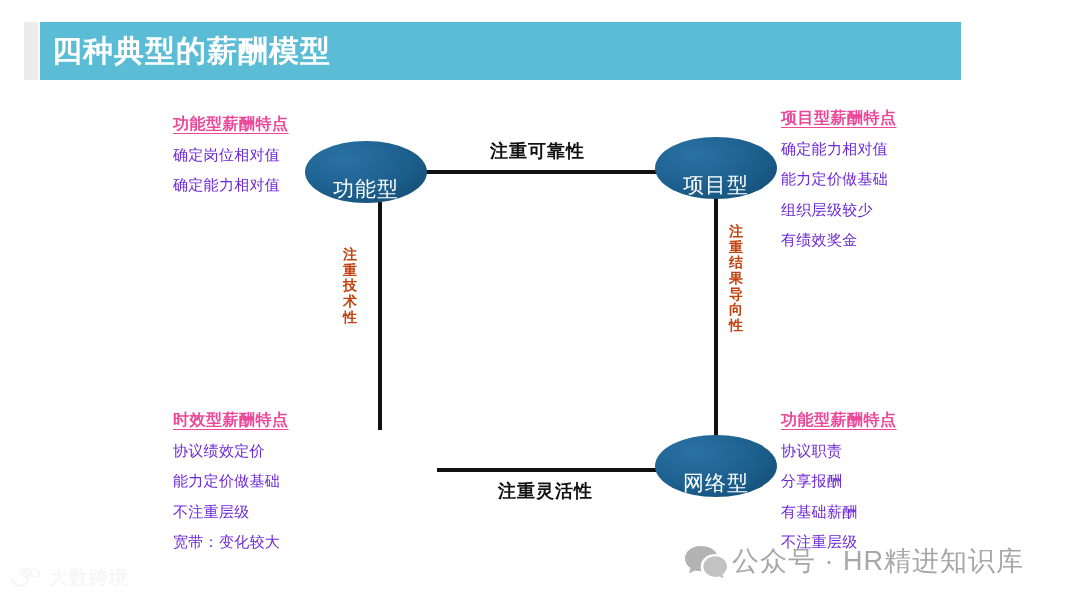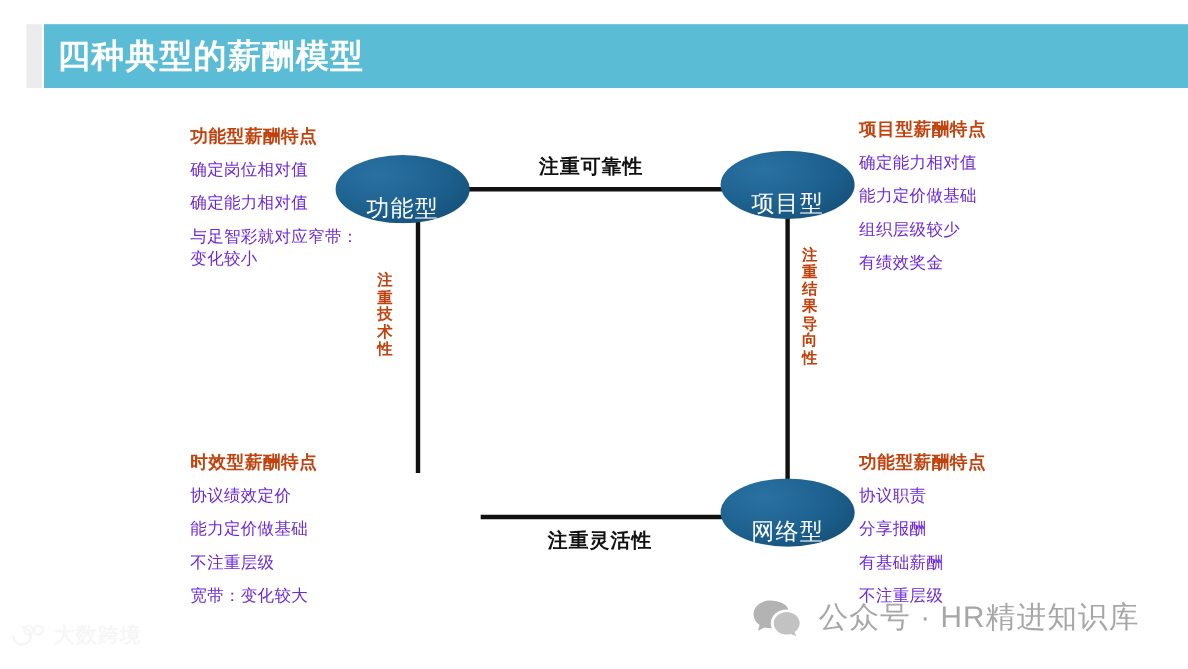--- a/index.html
+++ b/index.html
@@ -13,21 +13,21 @@
     position: relative;
     overflow: hidden;
     font-family: "Liberation Sans", "DejaVu Sans", sans-serif;
     color: #1a1a1a;
   }
 
   
   #title-bar {
     position: absolute;
     left: 0; top: 22px;
-    width: 1080px; height: 58px;
+    width: 961px; height: 58px;
   }
   #title-accent {
     position: absolute;
     left: 24px; top: 0;
     width: 14px; height: 58px;
     background: #ececec;
   }
   #title-band {
     position: absolute;
     left: 40px; top: 0;
@@ -101,21 +101,22 @@
     word-break: break-all;
   }
   #label-left  { left: 340px; top: 247px; }
   #label-right { left: 726px; top: 224px; }
 
   
   .feature-block { position: absolute; }
   .feature-title {
     font-size: 16px;
     font-weight: 700;
-    color: #c2410c;
+    color: #ec4899;
+    text-decoration: underline;
     text-underline-offset: 4px;
     margin-bottom: 10px;
     white-space: nowrap;
     letter-spacing: 0.5px;
   }
   .feature-item {
     font-size: 15px;
     color: #6d28d9;
     margin-bottom: 10px;
     white-space: pre-line;
@@ -140,21 +141,21 @@
     font-size: 19px;
     font-weight: 700;
     color: #f4f4f4;
     letter-spacing: 1px;
   }
   #watermark-right {
     position: absolute;
     left: 684px; top: 543px;
     display: flex;
     align-items: center;
-    gap: 16px;
+    gap: 4px;
   }
   #watermark-right .wm-text {
     font-size: 27px;
     color: #a7a7a7;
     letter-spacing: 1px;
     white-space: nowrap;
   }
 </style>
 </head>
 <body>
@@ -190,22 +191,20 @@
 
   <div class="edge-label" id="label-top">注重可靠性</div>
   <div class="edge-label" id="label-bottom">注重灵活性</div>
   <div class="edge-label-v" id="label-left">注重技术性</div>
   <div class="edge-label-v" id="label-right">注重结果导向性</div>
 
   <div class="feature-block" id="block-functional">
     <div class="feature-title">功能型薪酬特点</div>
     <div class="feature-item">确定岗位相对值</div>
     <div class="feature-item">确定能力相对值</div>
-    <div class="feature-item">与足智彩就对应窄带：
-变化较小</div>
   </div>
 
   <div class="feature-block" id="block-project">
     <div class="feature-title">项目型薪酬特点</div>
     <div class="feature-item">确定能力相对值</div>
     <div class="feature-item">能力定价做基础</div>
     <div class="feature-item">组织层级较少</div>
     <div class="feature-item">有绩效奖金</div>
   </div>
 

